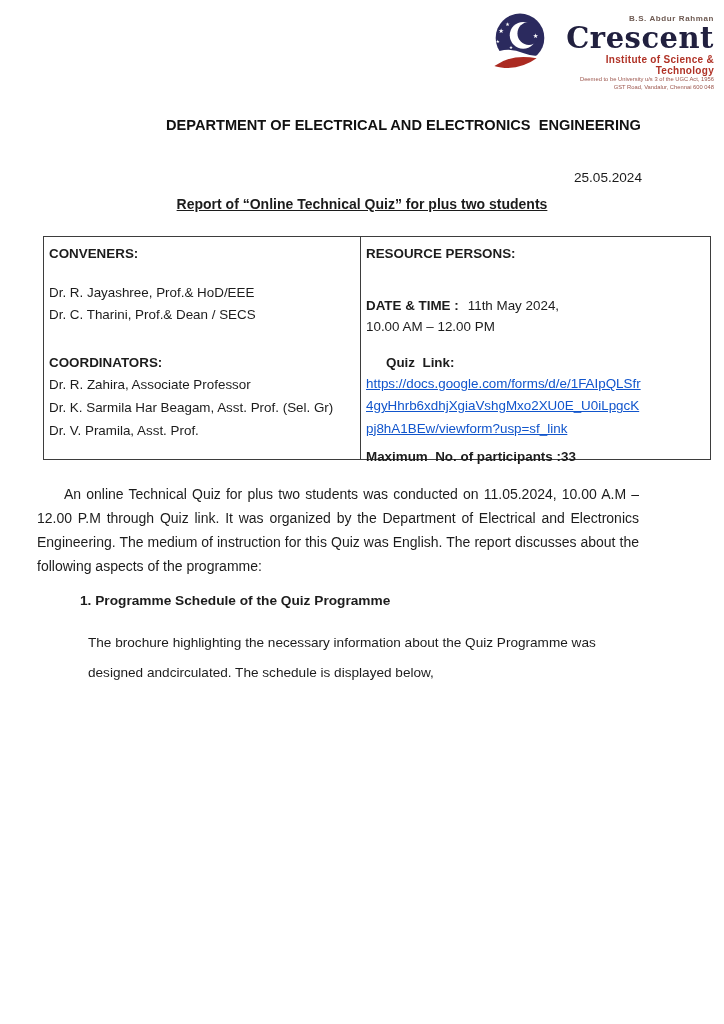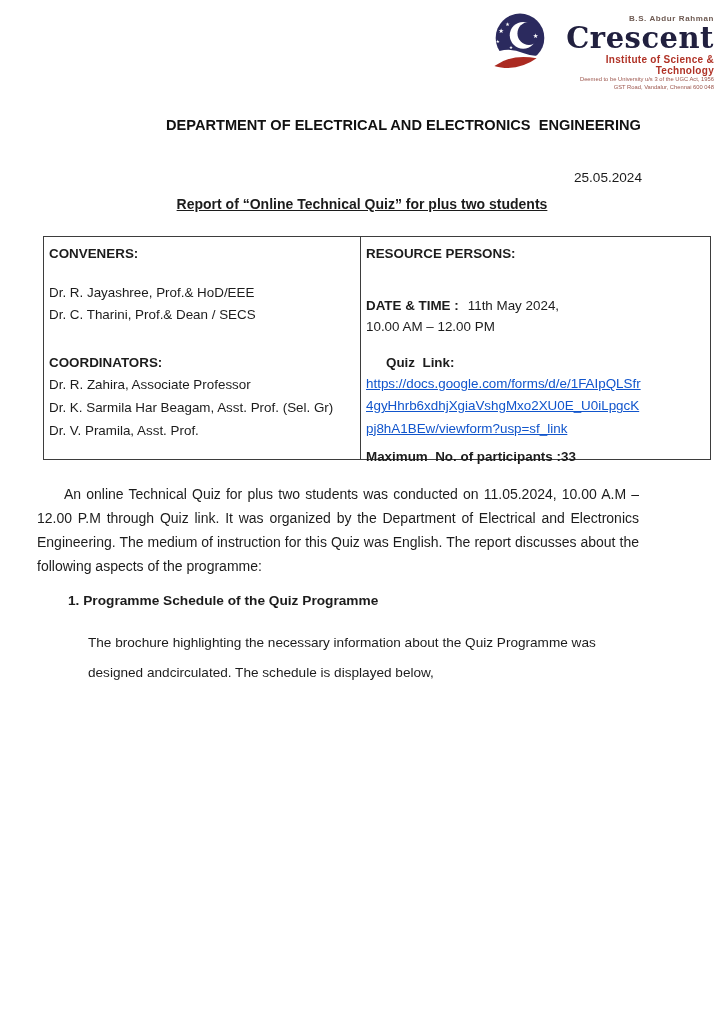--- a/index.html
+++ b/index.html
@@ -83,21 +83,21 @@
   }
   .max-participants { margin-top: 6px; font-weight: bold; line-height: 21px; }
 
   
   .intro-para {
     position: absolute; top: 482px; left: 37px; width: 602px;
     font-size: 14px; line-height: 24px;
     text-align: justify; text-indent: 27px;
   }
   .section1-heading {
-    position: absolute; top: 593px; left: 68px;
+    position: absolute; top: 593px; left: 80px;
     font-size: 13.7px; font-weight: bold;
   }
   .section1-text {
     position: absolute; top: 628px; left: 88px; width: 554px;
     font-size: 13.6px; line-height: 30px;
   }
 </style>
 </head>
 <body>
 

